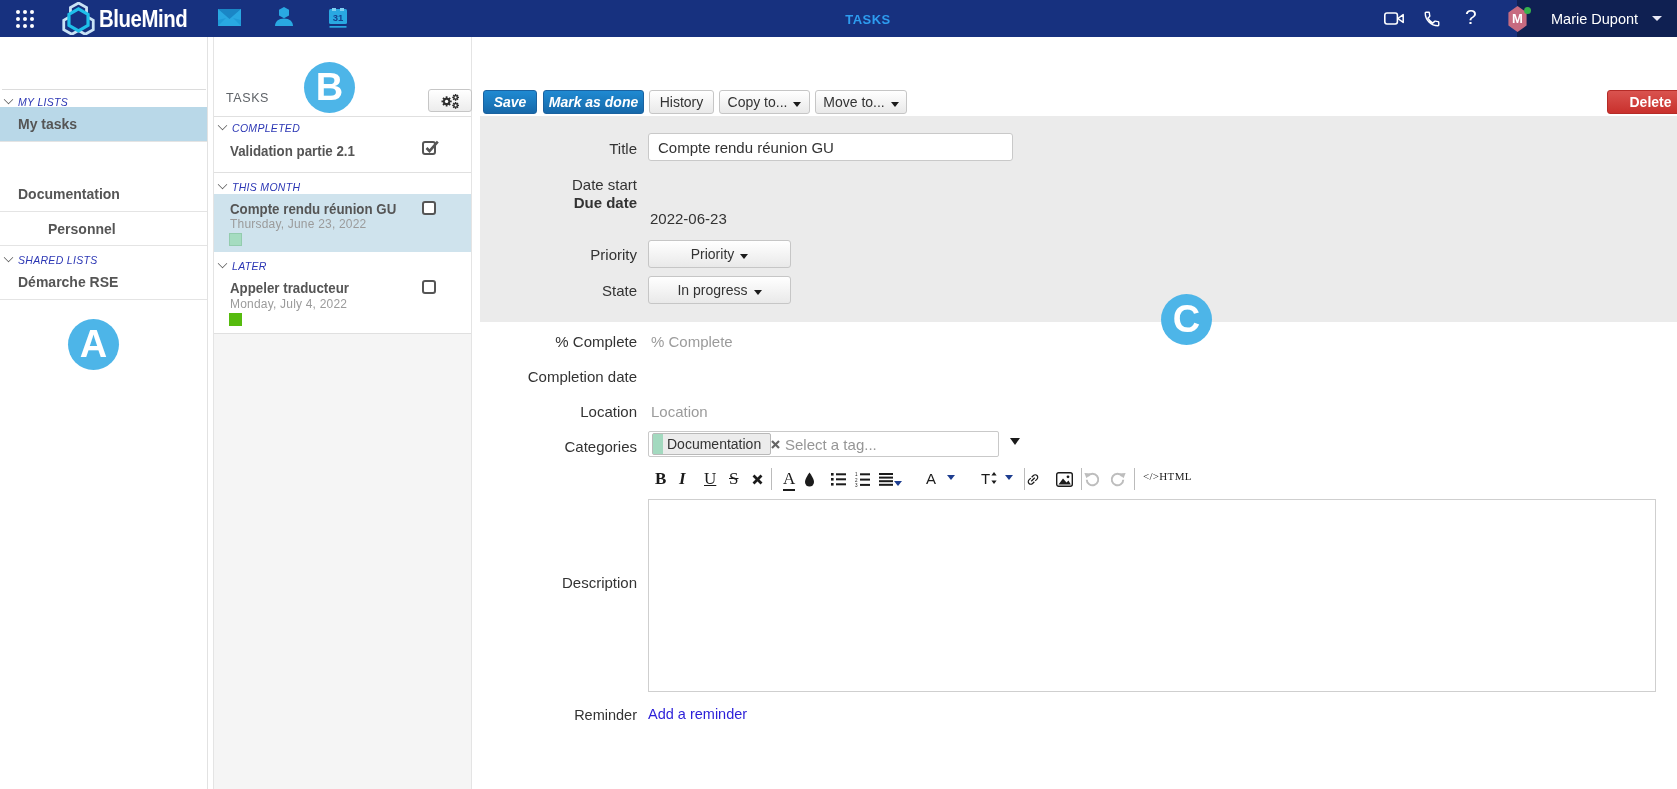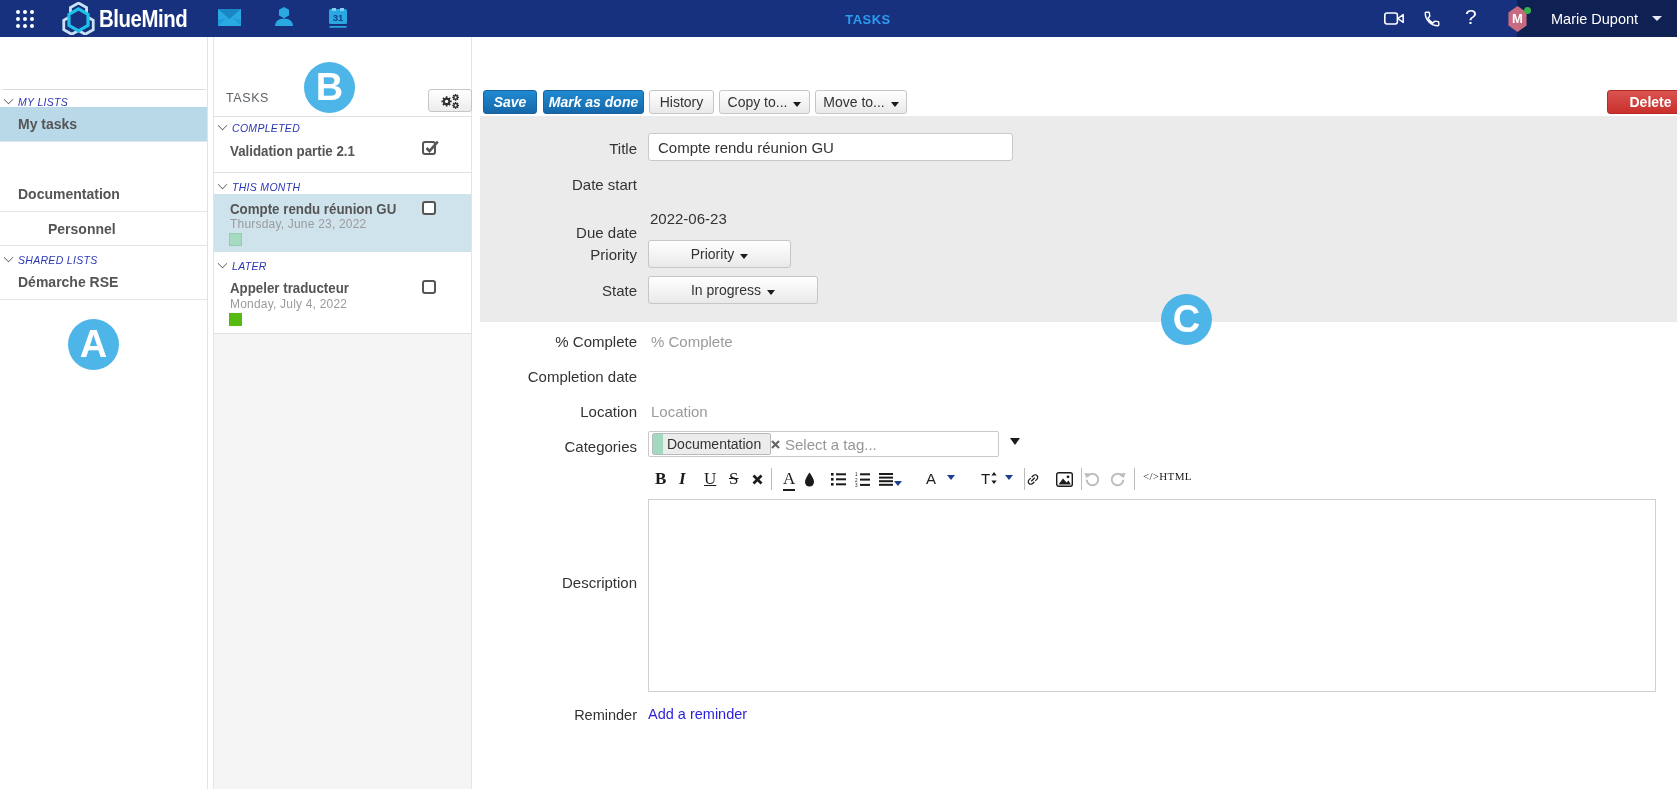--- a/index.html
+++ b/index.html
@@ -190,26 +190,26 @@
  <div class="btn btnblue" style="left:63px;width:101px;line-height:22px;">Mark as done</div>
  <div class="btn" style="left:169px;width:65px;line-height:22px;">History</div>
  <div class="btn" style="left:239px;width:91px;line-height:22px;">Copy to...<span class="caretdn"></span></div>
  <div class="btn" style="left:335px;width:92px;line-height:22px;">Move to...<span class="caretdn"></span></div>
  <div class="btn btnred" style="left:1127px;width:87px;line-height:22px;">Delete</div>
  <div id="grayform"></div>
 
  <div class="flabel" style="left:-3px;top:103px;">Title</div>
  <input class="abs" style="left: 168px; top: 96px; width: 365px; height: 28px; border: 1px solid rgb(201, 201, 201); border-radius: 3px; font-size: 15px; color: rgb(51, 51, 51); padding: 0px 9px; font-family: &quot;Liberation Sans&quot;, sans-serif;" value="Compte rendu réunion GU">
  <div class="flabel" style="left:-3px;top:139px;">Date start</div>
- <div class="flabel" style="left:-3px;top:187px;">Due date</div>
+ <div class="flabel" style="left:-3px;top:157px;font-weight:bold;">Due date</div>
  <div class="fval" style="left:170px;top:173px;">2022-06-23</div>
  <div class="flabel" style="left:-3px;top:209px;">Priority</div>
  <div class="btn" style="left:168px;top:203px;width:143px;height:28px;line-height:26px;">Priority<span class="caretdn"></span></div>
  <div class="flabel" style="left:-3px;top:245px;">State</div>
- <div class="btn" style="left:168px;top:239px;width:170px;height:28px;line-height:26px;">In progress<span class="caretdn"></span></div>
+ <div class="btn" style="left:168px;top:239px;width:143px;height:28px;line-height:26px;">In progress<span class="caretdn"></span></div>
 
  <div class="flabel" style="left:-3px;top:296px;">% Complete</div>
  <div class="fph" style="left:171px;top:296px;">% Complete</div>
  <div class="flabel" style="left:-3px;top:331px;">Completion date</div>
  <div class="flabel" style="left:-3px;top:366px;">Location</div>
  <div class="fph" style="left:171px;top:366px;">Location</div>
  <div class="flabel" style="left:-3px;top:401px;">Categories</div>
  <div class="abs" style="left:168px;top:394px;width:351px;height:26px;border:1px solid #c9c9c9;border-radius:2px;background:#fff;">
    <div class="abs" style="left:3px;top:1px;height:22px;background:#ececec;border:1px solid #b9b9b9;border-radius:2px;padding:0 9px 0 14px;font-size:14px;color:#333;line-height:20px;">
      <div class="abs" style="left:0;top:0;width:10px;height:20px;background:#a3d9bf;"></div>Documentation</div>

